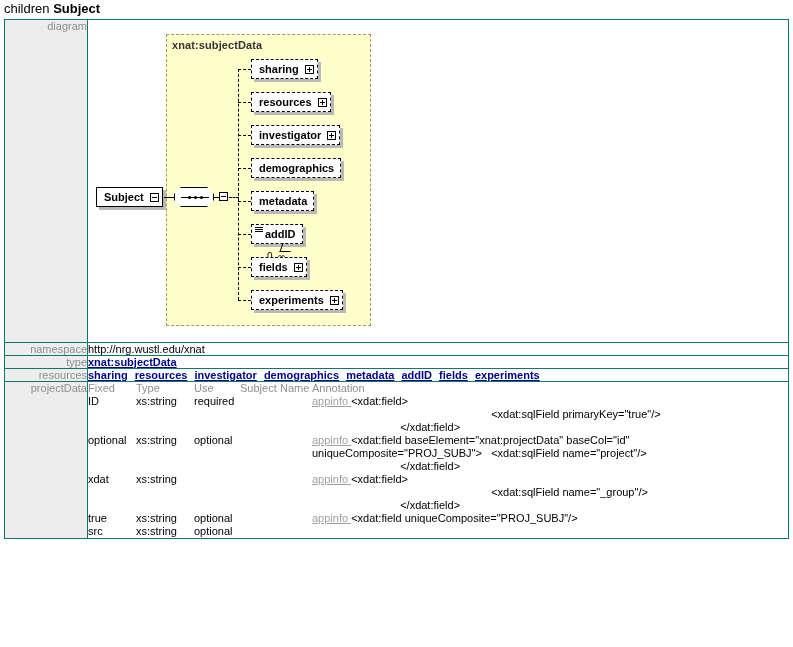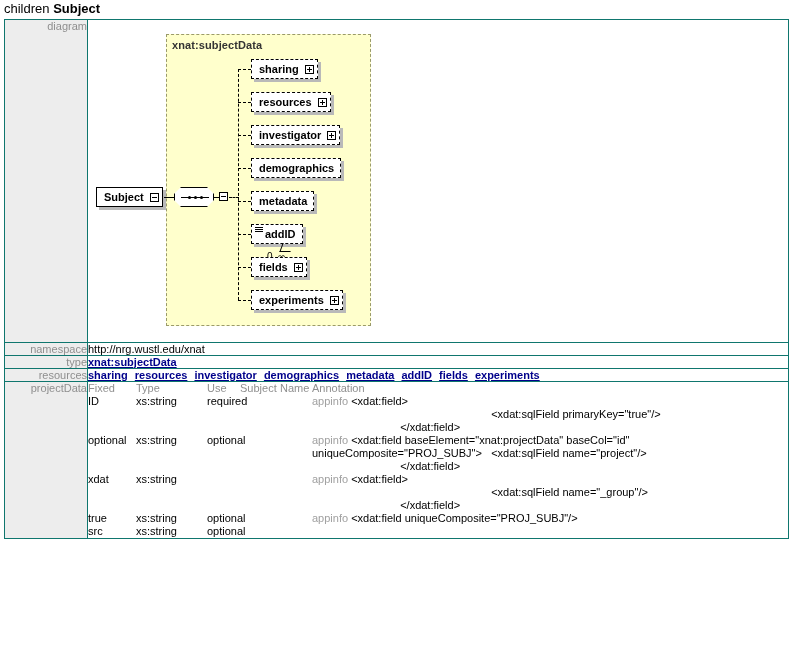--- a/index.html
+++ b/index.html
@@ -245,26 +245,26 @@
 
   
   .attr-grid {
     position: relative;
     width: 100%;
     font-size: 11px;
     line-height: 13px;
   }
   .col-name   { position: absolute; left: 0px;   }
   .col-type   { position: absolute; left: 48px;  }
-  .col-use    { position: absolute; left: 119px; }
+  .col-use    { position: absolute; left: 106px; }
   .col-default{ position: absolute; left: 152px; }
   .col-fixed  { position: absolute; left: 192px; }
   .col-annot  { position: absolute; left: 224px; }
   .attr-line { position: relative; height: 13px; }
-  .annot-kind { color: #a0a0a0; }
+  .annot-kind { color: #a0a0a0; text-decoration: underline; }
   .annot-code { color: #000000; }
 
   
   .src-line { font-size: 11px; line-height: 14px; white-space: nowrap; }
   .tok-tag  { color: #0000cd; }
   .tok-attr { color: #cc0000; }
   .tok-val  { color: #000080; }
   .tok-plain{ color: #000000; }
 </style>
 </head>

